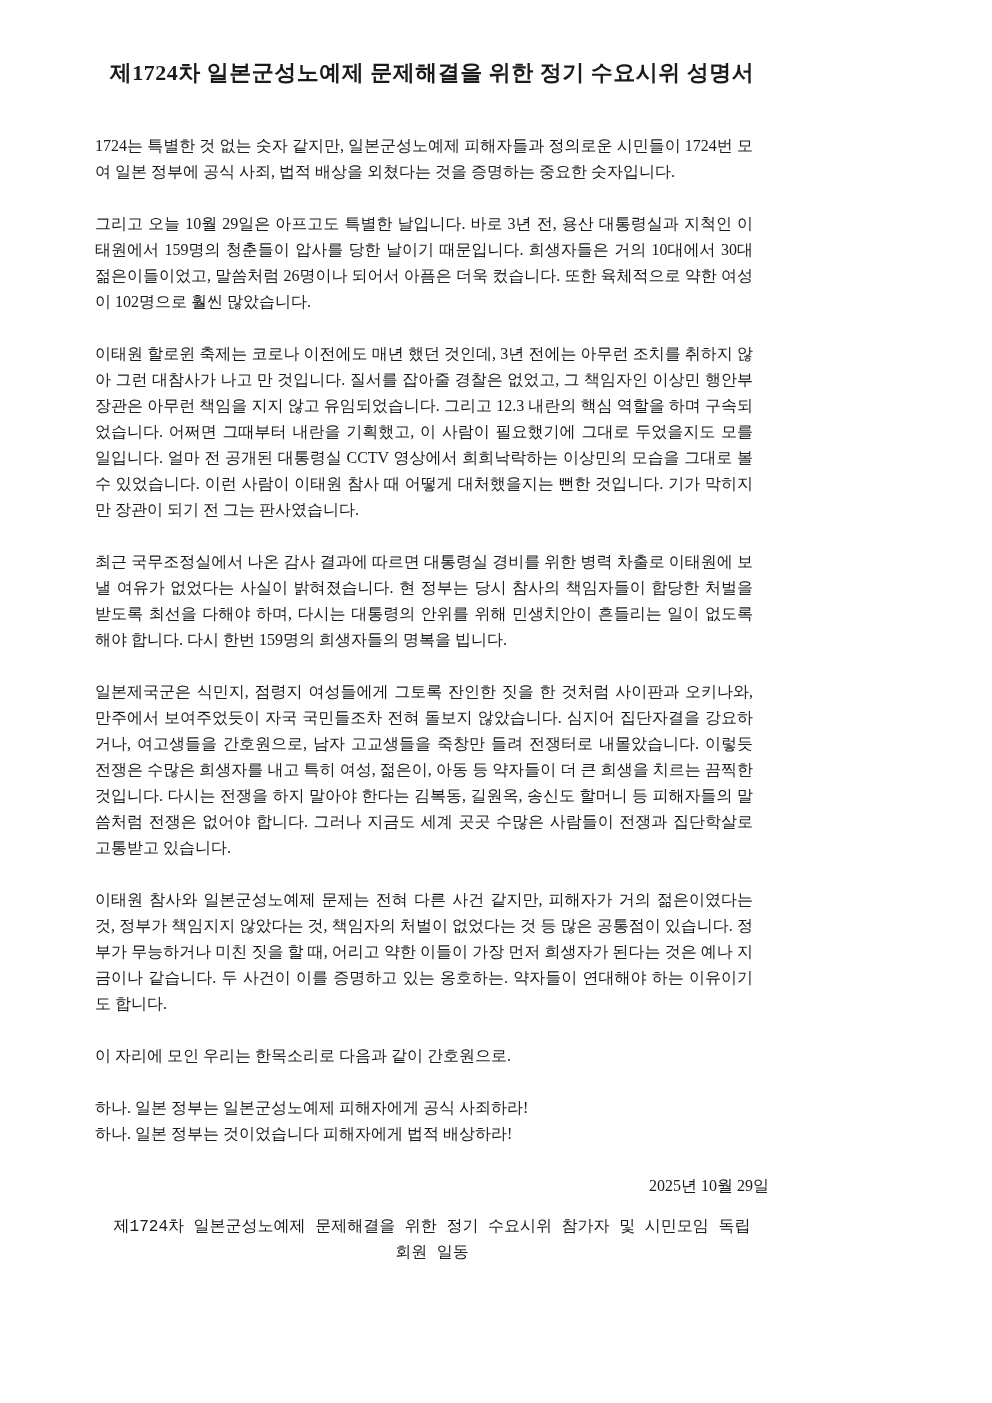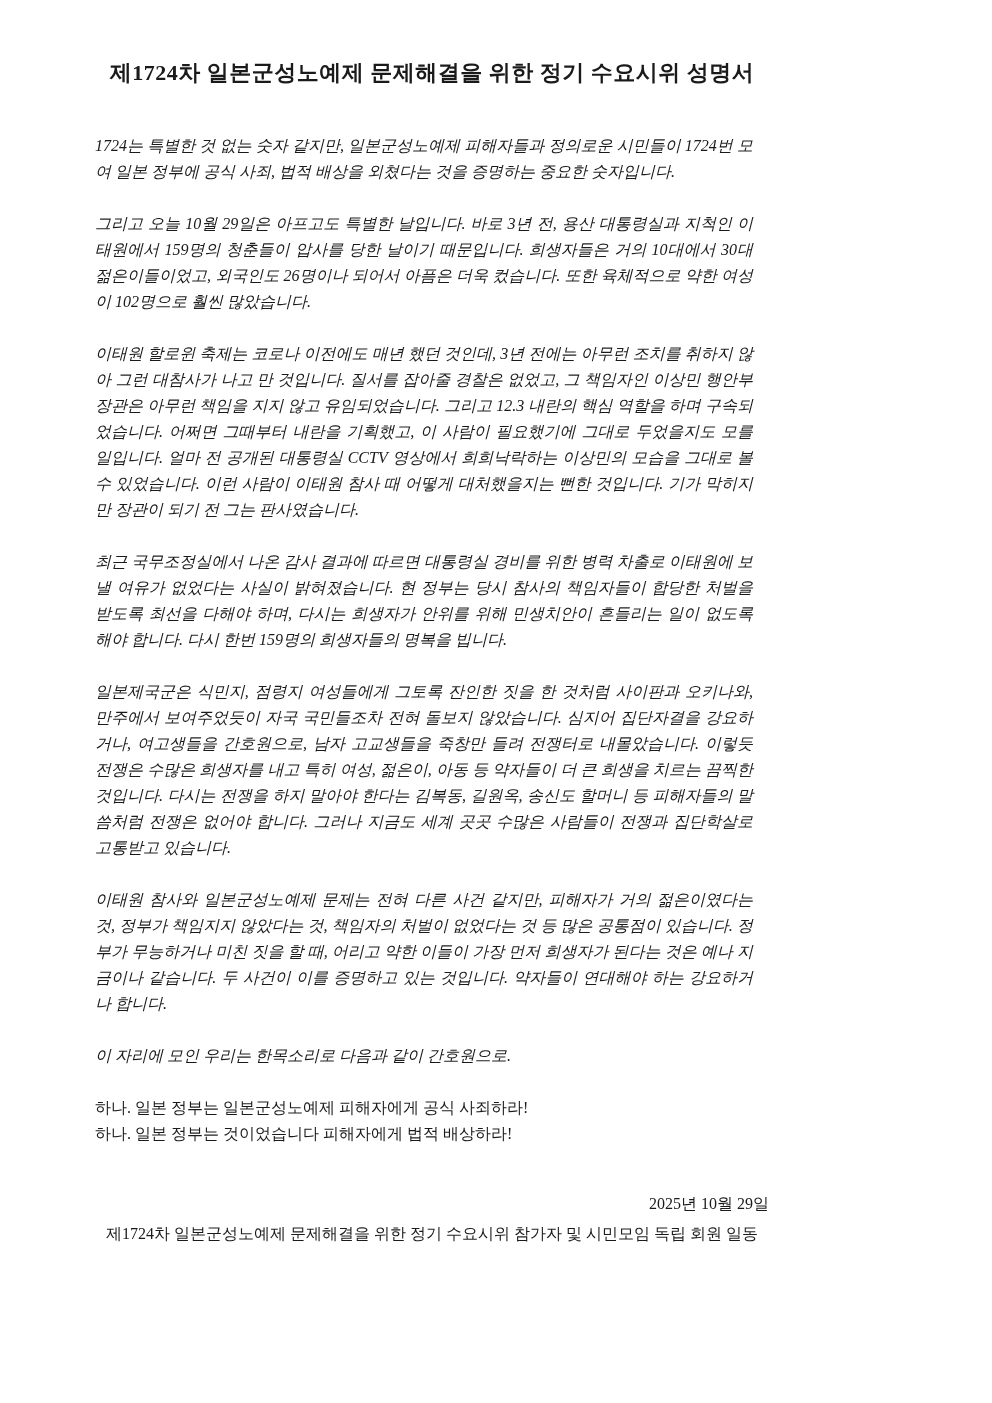--- a/index.html
+++ b/index.html
@@ -28,65 +28,65 @@
     letter-spacing: 0.5px;
     margin: 0 0 44px 0;
     line-height: 1.4;
   }
   .body-text p {
     font-size: 16px;
     line-height: 26px;
     text-align: justify;
     margin: 0 16px 26px 0;
     word-break: break-all;
-    font-style: italic;
   }
   .demands {
-    margin: 0 0 44px 0;
+    margin: 0 0 26px 0;
   }
   .demands p {
     font-size: 16px;
     line-height: 26px;
     margin: 0;
     text-align: left;
   }
   .date-line {
     font-size: 16px;
     line-height: 26px;
     text-align: right;
     margin: 26px 0 4px 0;
   }
   .signature-line {
     font-size: 16px;
     line-height: 26px;
     text-align: center;
-    margin: 4px;
+    margin: 15px;
+    font-family: Liberation Mono, monospace;
   }
 </style>
 </head>
 <body>
 
 <div class="page">
   <h1 class="doc-title">제1724차 일본군성노예제 문제해결을 위한 정기 수요시위 성명서</h1>
 
   <div class="body-text">
 
       <p>1724는 특별한 것 없는 숫자 같지만, 일본군성노예제 피해자들과 정의로운 시민들이 1724번 모여 일본 정부에 공식 사죄, 법적 배상을 외쳤다는 것을 증명하는 중요한 숫자입니다.</p>
 
-      <p>그리고 오늘 10월 29일은 아프고도 특별한 날입니다. 바로 3년 전, 용산 대통령실과 지척인 이태원에서 159명의 청춘들이 압사를 당한 날이기 때문입니다. 희생자들은 거의 10대에서 30대 젊은이들이었고, 외국인도 26명이나 되어서 아픔은 더욱 컸습니다. 또한 육체적으로 약한 여성이 102명으로 훨씬 많았습니다.</p>
+      <p>그리고 오늘 10월 29일은 아프고도 특별한 날입니다. 바로 3년 전, 용산 대통령실과 지척인 이태원에서 159명의 청춘들이 압사를 당한 날이기 때문입니다. 희생자들은 거의 10대에서 30대 젊은이들이었고, 말씀처럼 26명이나 되어서 아픔은 더욱 컸습니다. 또한 육체적으로 약한 여성이 102명으로 훨씬 많았습니다.</p>
 
       <p>이태원 할로윈 축제는 코로나 이전에도 매년 했던 것인데, 3년 전에는 아무런 조치를 취하지 않아 그런 대참사가 나고 만 것입니다. 질서를 잡아줄 경찰은 없었고, 그 책임자인 이상민 행안부 장관은 아무런 책임을 지지 않고 유임되었습니다. 그리고 12.3 내란의 핵심 역할을 하며 구속되었습니다. 어쩌면 그때부터 내란을 기획했고, 이 사람이 필요했기에 그대로 두었을지도 모를 일입니다. 얼마 전 공개된 대통령실 CCTV 영상에서 희희낙락하는 이상민의 모습을 그대로 볼 수 있었습니다. 이런 사람이 이태원 참사 때 어떻게 대처했을지는 뻔한 것입니다. 기가 막히지만 장관이 되기 전 그는 판사였습니다.</p>
 
-      <p>최근 국무조정실에서 나온 감사 결과에 따르면 대통령실 경비를 위한 병력 차출로 이태원에 보낼 여유가 없었다는 사실이 밝혀졌습니다. 현 정부는 당시 참사의 책임자들이 합당한 처벌을 받도록 최선을 다해야 하며, 다시는 희생자가 안위를 위해 민생치안이 흔들리는 일이 없도록 해야 합니다. 다시 한번 159명의 희생자들의 명복을 빕니다.</p>
+      <p>최근 국무조정실에서 나온 감사 결과에 따르면 대통령실 경비를 위한 병력 차출로 이태원에 보낼 여유가 없었다는 사실이 밝혀졌습니다. 현 정부는 당시 참사의 책임자들이 합당한 처벌을 받도록 최선을 다해야 하며, 다시는 대통령의 안위를 위해 민생치안이 흔들리는 일이 없도록 해야 합니다. 다시 한번 159명의 희생자들의 명복을 빕니다.</p>
 
 
       <p>일본제국군은 식민지, 점령지 여성들에게 그토록 잔인한 짓을 한 것처럼 사이판과 오키나와, 만주에서 보여주었듯이 자국 국민들조차 전혀 돌보지 않았습니다. 심지어 집단자결을 강요하거나, 여고생들을 간호원으로, 남자 고교생들을 죽창만 들려 전쟁터로 내몰았습니다. 이렇듯 전쟁은 수많은 희생자를 내고 특히 여성, 젊은이, 아동 등 약자들이 더 큰 희생을 치르는 끔찍한 것입니다. 다시는 전쟁을 하지 말아야 한다는 김복동, 길원옥, 송신도 할머니 등 피해자들의 말씀처럼 전쟁은 없어야 합니다. 그러나 지금도 세계 곳곳 수많은 사람들이 전쟁과 집단학살로 고통받고 있습니다.</p>
 
 
-      <p>이태원 참사와 일본군성노예제 문제는 전혀 다른 사건 같지만, 피해자가 거의 젊은이였다는 것, 정부가 책임지지 않았다는 것, 책임자의 처벌이 없었다는 것 등 많은 공통점이 있습니다. 정부가 무능하거나 미친 짓을 할 때, 어리고 약한 이들이 가장 먼저 희생자가 된다는 것은 예나 지금이나 같습니다. 두 사건이 이를 증명하고 있는 것입니다. 약자들이 연대해야 하는 강요하거나 합니다.</p>
+      <p>이태원 참사와 일본군성노예제 문제는 전혀 다른 사건 같지만, 피해자가 거의 젊은이였다는 것, 정부가 책임지지 않았다는 것, 책임자의 처벌이 없었다는 것 등 많은 공통점이 있습니다. 정부가 무능하거나 미친 짓을 할 때, 어리고 약한 이들이 가장 먼저 희생자가 된다는 것은 예나 지금이나 같습니다. 두 사건이 이를 증명하고 있는 옹호하는. 약자들이 연대해야 하는 이유이기도 합니다.</p>
 
       <p>이 자리에 모인 우리는 한목소리로 다음과 같이 간호원으로.</p>
     </div>
 
   <div class="demands">
 
       <p>하나. 일본 정부는 일본군성노예제 피해자에게 공식 사죄하라!</p>
 
       <p>하나. 일본 정부는 것이었습니다 피해자에게 법적 배상하라!</p>
 

